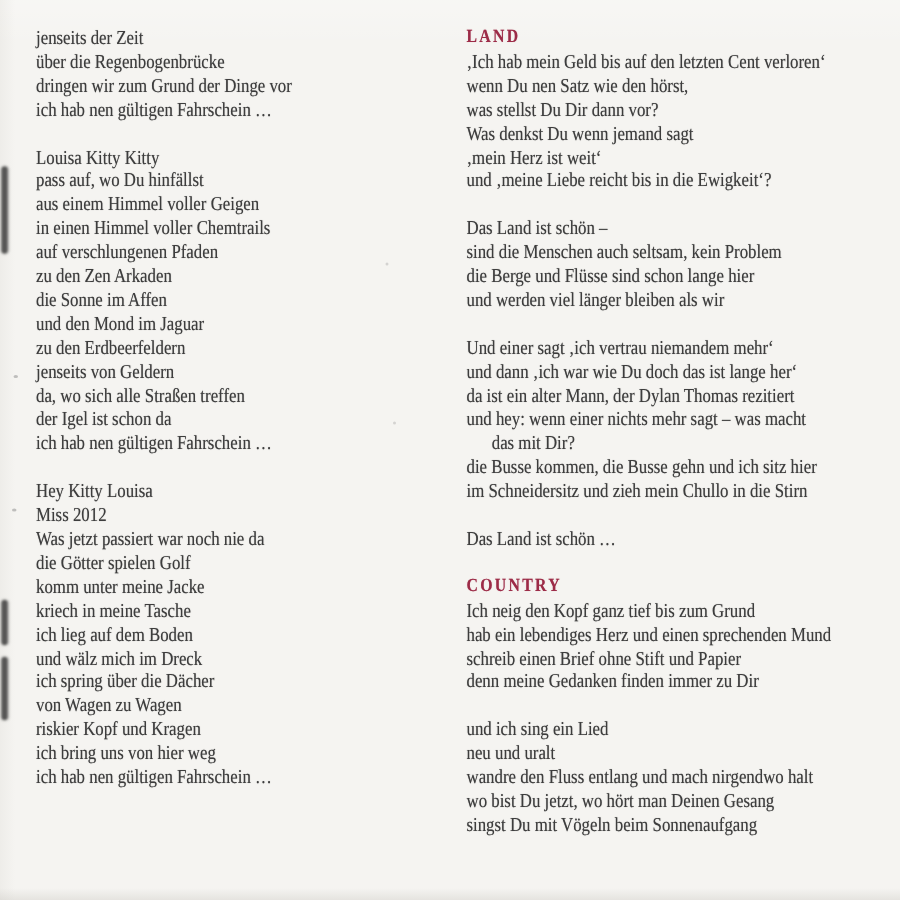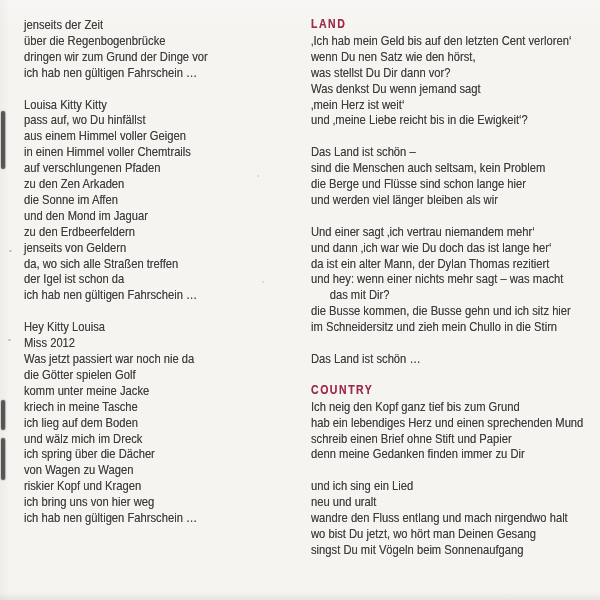--- a/index.html
+++ b/index.html
@@ -5,21 +5,21 @@
   html, body { margin: 0; padding: 0; background: #e9e8e5; }
   .page {
     position: relative;
     width: 600px;
     height: 600px;
     overflow: hidden;
     background:
       linear-gradient(90deg, rgba(225,223,218,0.35) 0, rgba(0,0,0,0) 10px),
       linear-gradient(180deg, rgba(255,255,255,0.25) 0, rgba(0,0,0,0) 30px),
       var(--page-bg, #f5f4f1);
-    font-family: Liberation Sans, sans-serif;
+    font-family: Liberation Serif, serif;
   }
   .col {
     position: absolute;
     top: 17px;
     white-space: pre;
     font-size: 13.2px;
     line-height: 15.9px;
     color: var(--text-color, #3d3d3d);
     transform: scaleX(0.85);
     transform-origin: 0 0;

